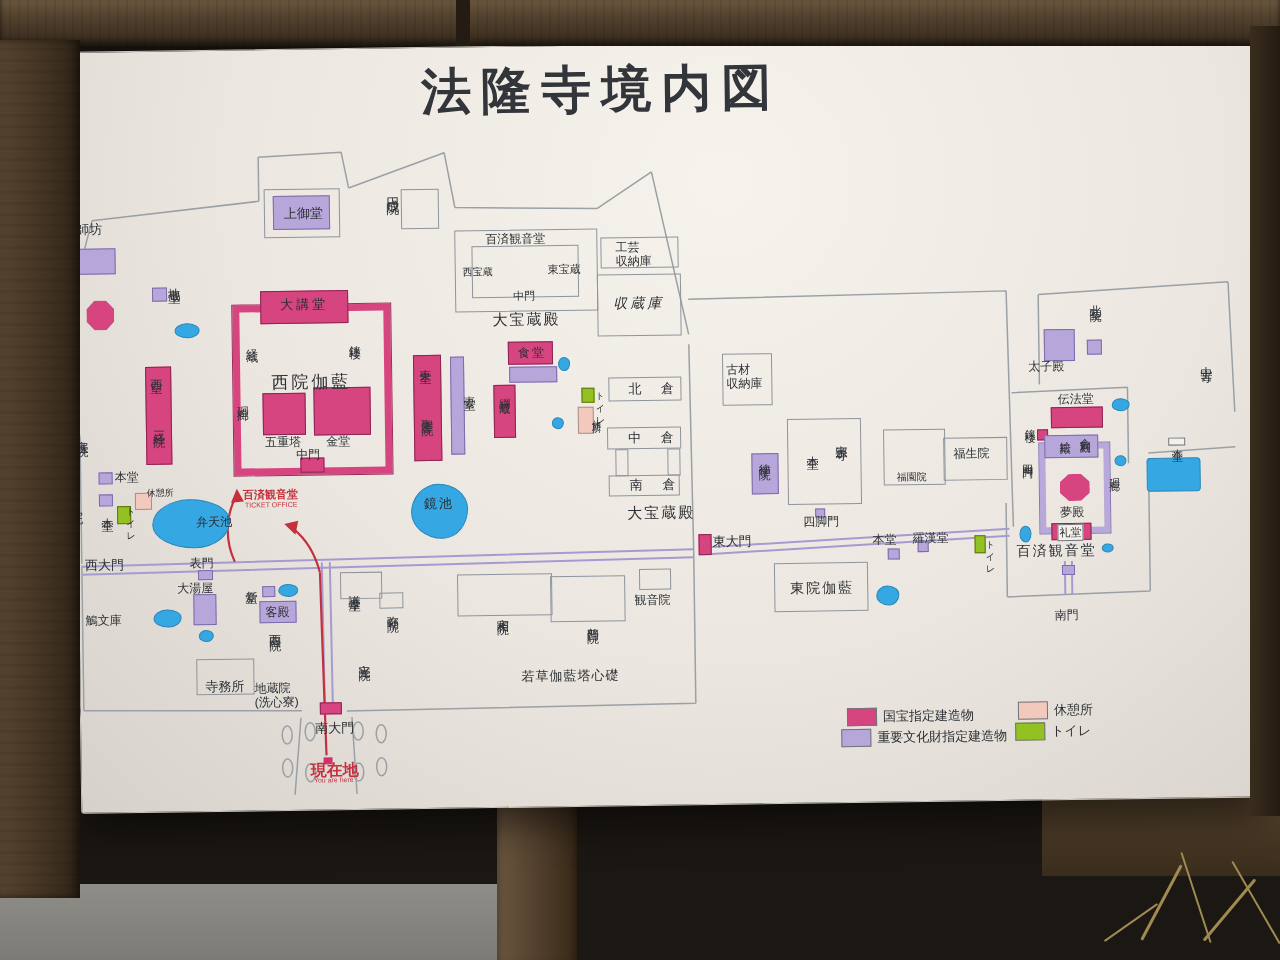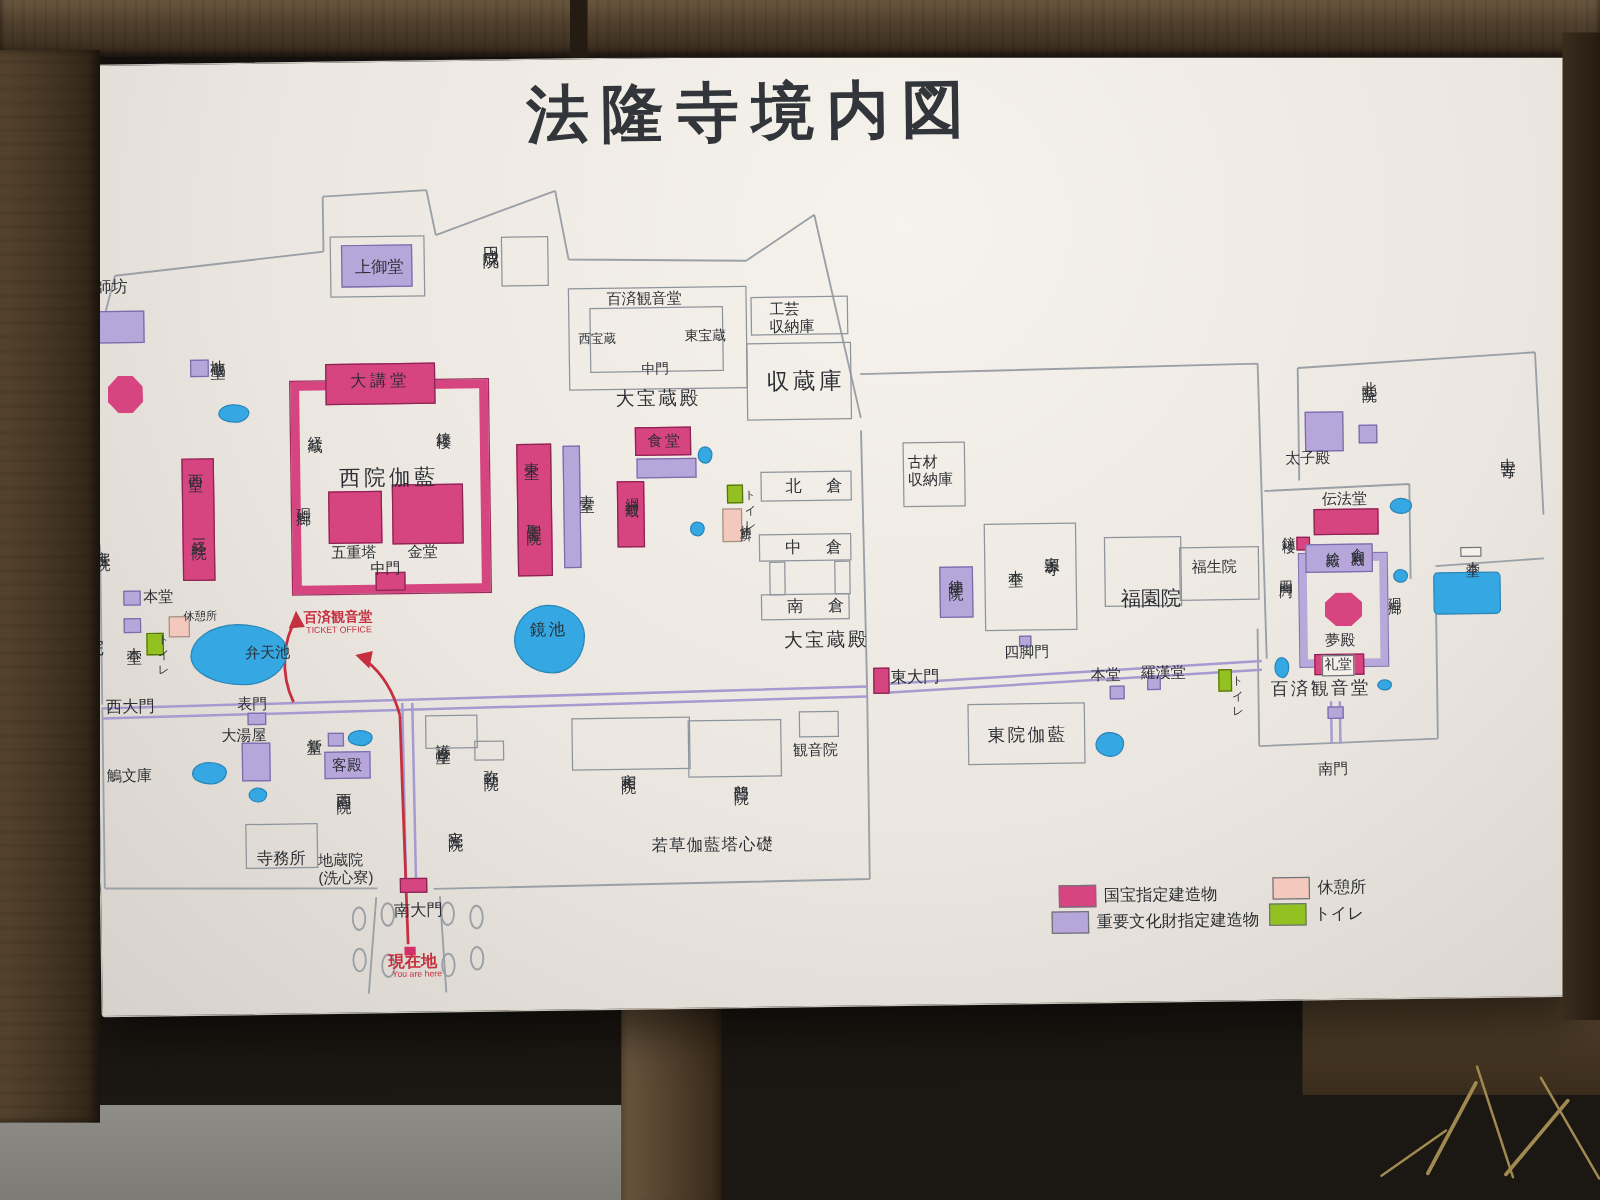--- a/index.html
+++ b/index.html
@@ -211,21 +211,21 @@
       <div class="lbl v" style="left: 169px; top: 272px;">地蔵堂</div>
       <div class="lbl" style="left: 287px; top: 201px; font-size: 13px;">上御堂</div>
       <div class="lbl v" style="left: 388px; top: 184px; font-size: 13px;">円成院</div>
       <div class="lbl" style="left: 488px; top: 230px; font-size: 12px;">百済観音堂</div>
       <div class="lbl" style="left: 465px; top: 264px; font-size: 10px;">西宝蔵</div>
       <div class="lbl" style="left: 550px; top: 262px; font-size: 11px;">東宝蔵</div>
       <div class="lbl" style="left: 515px; top: 288px; font-size: 11px;">中門</div>
       <div class="lbl" style="left: 494px; top: 309px; font-size: 15px; letter-spacing: 2px;">大宝蔵殿</div>
       <div class="lbl" style="left: 618px; top: 240px; font-size: 12px;">工芸
 収納庫</div>
-      <div class="lbl" style="left: 615px; top: 295px; font-size: 18px; letter-spacing: 3px;">収蔵庫</div>
+      <div class="lbl" style="left: 615px; top: 295px; font-size: 14px; letter-spacing: 3px; font-style: italic;">収蔵庫</div>
       <div class="lbl" style="left: 282px; top: 292px; font-size: 13px; letter-spacing: 3px;">大講堂</div>
       <div class="lbl v" style="left: 246px; top: 334px;">経蔵</div>
       <div class="lbl v" style="left: 349px; top: 332px;">鐘楼</div>
       <div class="lbl" style="left: 272px; top: 368px; font-size: 17px; letter-spacing: 3px;">西院伽藍</div>
       <div class="lbl v" style="left: 236px; top: 391px;">廻廊</div>
       <div class="lbl" style="left: 265px; top: 430px; font-size: 12px;">五重塔</div>
       <div class="lbl" style="left: 326px; top: 430px; font-size: 12px;">金堂</div>
       <div class="lbl" style="left: 296px; top: 443px; font-size: 12px;">中門</div>
       <div class="lbl v" style="left: 150px; top: 363px; font-size: 12px;">西室</div>
       <div class="lbl v" style="left: 152px; top: 415px; font-size: 12px;">三経院</div>
@@ -238,21 +238,21 @@
       <div class="lbl v" style="left: 595px; top: 385px; font-size: 9px;">トイレ</div>
       <div class="lbl" style="left: 629px; top: 381px; font-size: 13px; letter-spacing: 8px;">北 倉</div>
       <div class="lbl" style="left: 628px; top: 430px; font-size: 13px; letter-spacing: 8px;">中 倉</div>
       <div class="lbl" style="left: 629px; top: 477px; font-size: 13px; letter-spacing: 8px;">南 倉</div>
       <div class="lbl" style="left: 626px; top: 504px; font-size: 15px; letter-spacing: 2px;">大宝蔵殿</div>
       <div class="lbl" style="left: 727px; top: 364px; font-size: 12px;">古材
 収納庫</div>
       <div class="lbl v" style="left: 757px; top: 456px; font-size: 12px;">律学院</div>
       <div class="lbl v" style="left: 805px; top: 449px; font-size: 12px;">本堂</div>
       <div class="lbl v" style="left: 834px; top: 438px; font-size: 12px;">宗源寺</div>
-      <div class="lbl" style="left: 896px; top: 475px; font-size: 16px; font-family: Liberation Serif, serif;">福園院</div>
+      <div class="lbl" style="left: 896px; top: 475px; font-size: 10px; font-family: Liberation Serif, serif;">福園院</div>
       <div class="lbl" style="left: 953px; top: 451px; font-size: 12px;">福生院</div>
       <div class="lbl" style="left: 802px; top: 517px; font-size: 12px;">四脚門</div>
       <div class="lbl" style="left: 711px; top: 535px; font-size: 13px;">東大門</div>
       <div class="lbl" style="left: 871px; top: 536px; font-size: 12px;">本堂</div>
       <div class="lbl" style="left: 911px; top: 535px; font-size: 12px;">羅漢堂</div>
       <div class="lbl v" style="left: 983px; top: 539px; font-size: 9px;">トイレ</div>
       <div class="lbl" style="left: 788px; top: 582px; font-size: 14px; letter-spacing: 2px;">東院伽藍</div>
       <div class="lbl" style="left: 1058px; top: 398px; font-size: 12px;">伝法堂</div>
       <div class="lbl v" style="left: 1023px; top: 426px; font-size: 11px;">鐘楼</div>
       <div class="lbl v" style="left: 1058px; top: 439px; font-size: 11px;">絵殿</div>
@@ -286,21 +286,21 @@
       <div class="lbl" style="left: 251px; top: 676px; font-size: 12px;">地蔵院
 (洗心寮)</div>
       <div class="lbl v" style="left: 345px; top: 582px; font-size: 12px;">護摩堂</div>
       <div class="lbl v" style="left: 383px; top: 603px; font-size: 12px;">弥勒院</div>
       <div class="lbl v" style="left: 354px; top: 651px; font-size: 12px;">宝光院</div>
       <div class="lbl v" style="left: 493px; top: 607px; font-size: 12px;">実相院</div>
       <div class="lbl v" style="left: 583px; top: 617px; font-size: 12px;">普門院</div>
       <div class="lbl" style="left: 632px; top: 593px; font-size: 12px;">観音院</div>
       <div class="lbl" style="left: 518px; top: 667px; font-size: 13px; letter-spacing: 1px;">若草伽藍塔心礎</div>
       <div class="lbl" style="left: 311px; top: 716px; font-size: 13px;">南大門</div>
-      <div class="lbl red bold" style="left: 306px; top: 757px; font-size: 13px;">現在地</div>
+      <div class="lbl red bold" style="left: 306px; top: 757px; font-size: 16px;">現在地</div>
       <div class="lbl red" style="left: 309px; top: 772px; font-size: 7px;">You are here</div>
       <div class="lbl red bold" style="left: 242px; top: 483px; font-size: 11px;">百済観音堂</div>
       <div class="lbl red" style="left: 244px; top: 496px; font-size: 7px;">TICKET OFFICE</div>
       <div class="lg-sw" style="left: 843px; top: 711px; background: rgb(214, 69, 127);"></div>
       <div class="lbl" style="left: 879px; top: 712px; font-size: 13px;">国宝指定建造物</div>
       <div class="lg-sw" style="left: 837px; top: 732px; background: rgb(182, 166, 217);"></div>
       <div class="lbl" style="left: 873px; top: 733px; font-size: 13px;">重要文化財指定建造物</div>
       <div class="lg-sw" style="left: 1014px; top: 707px; background: rgb(242, 201, 188);"></div>
       <div class="lbl" style="left: 1050px; top: 708px; font-size: 13px;">休憩所</div>
       <div class="lg-sw" style="left: 1011px; top: 728px; background: rgb(148, 193, 34);"></div>

